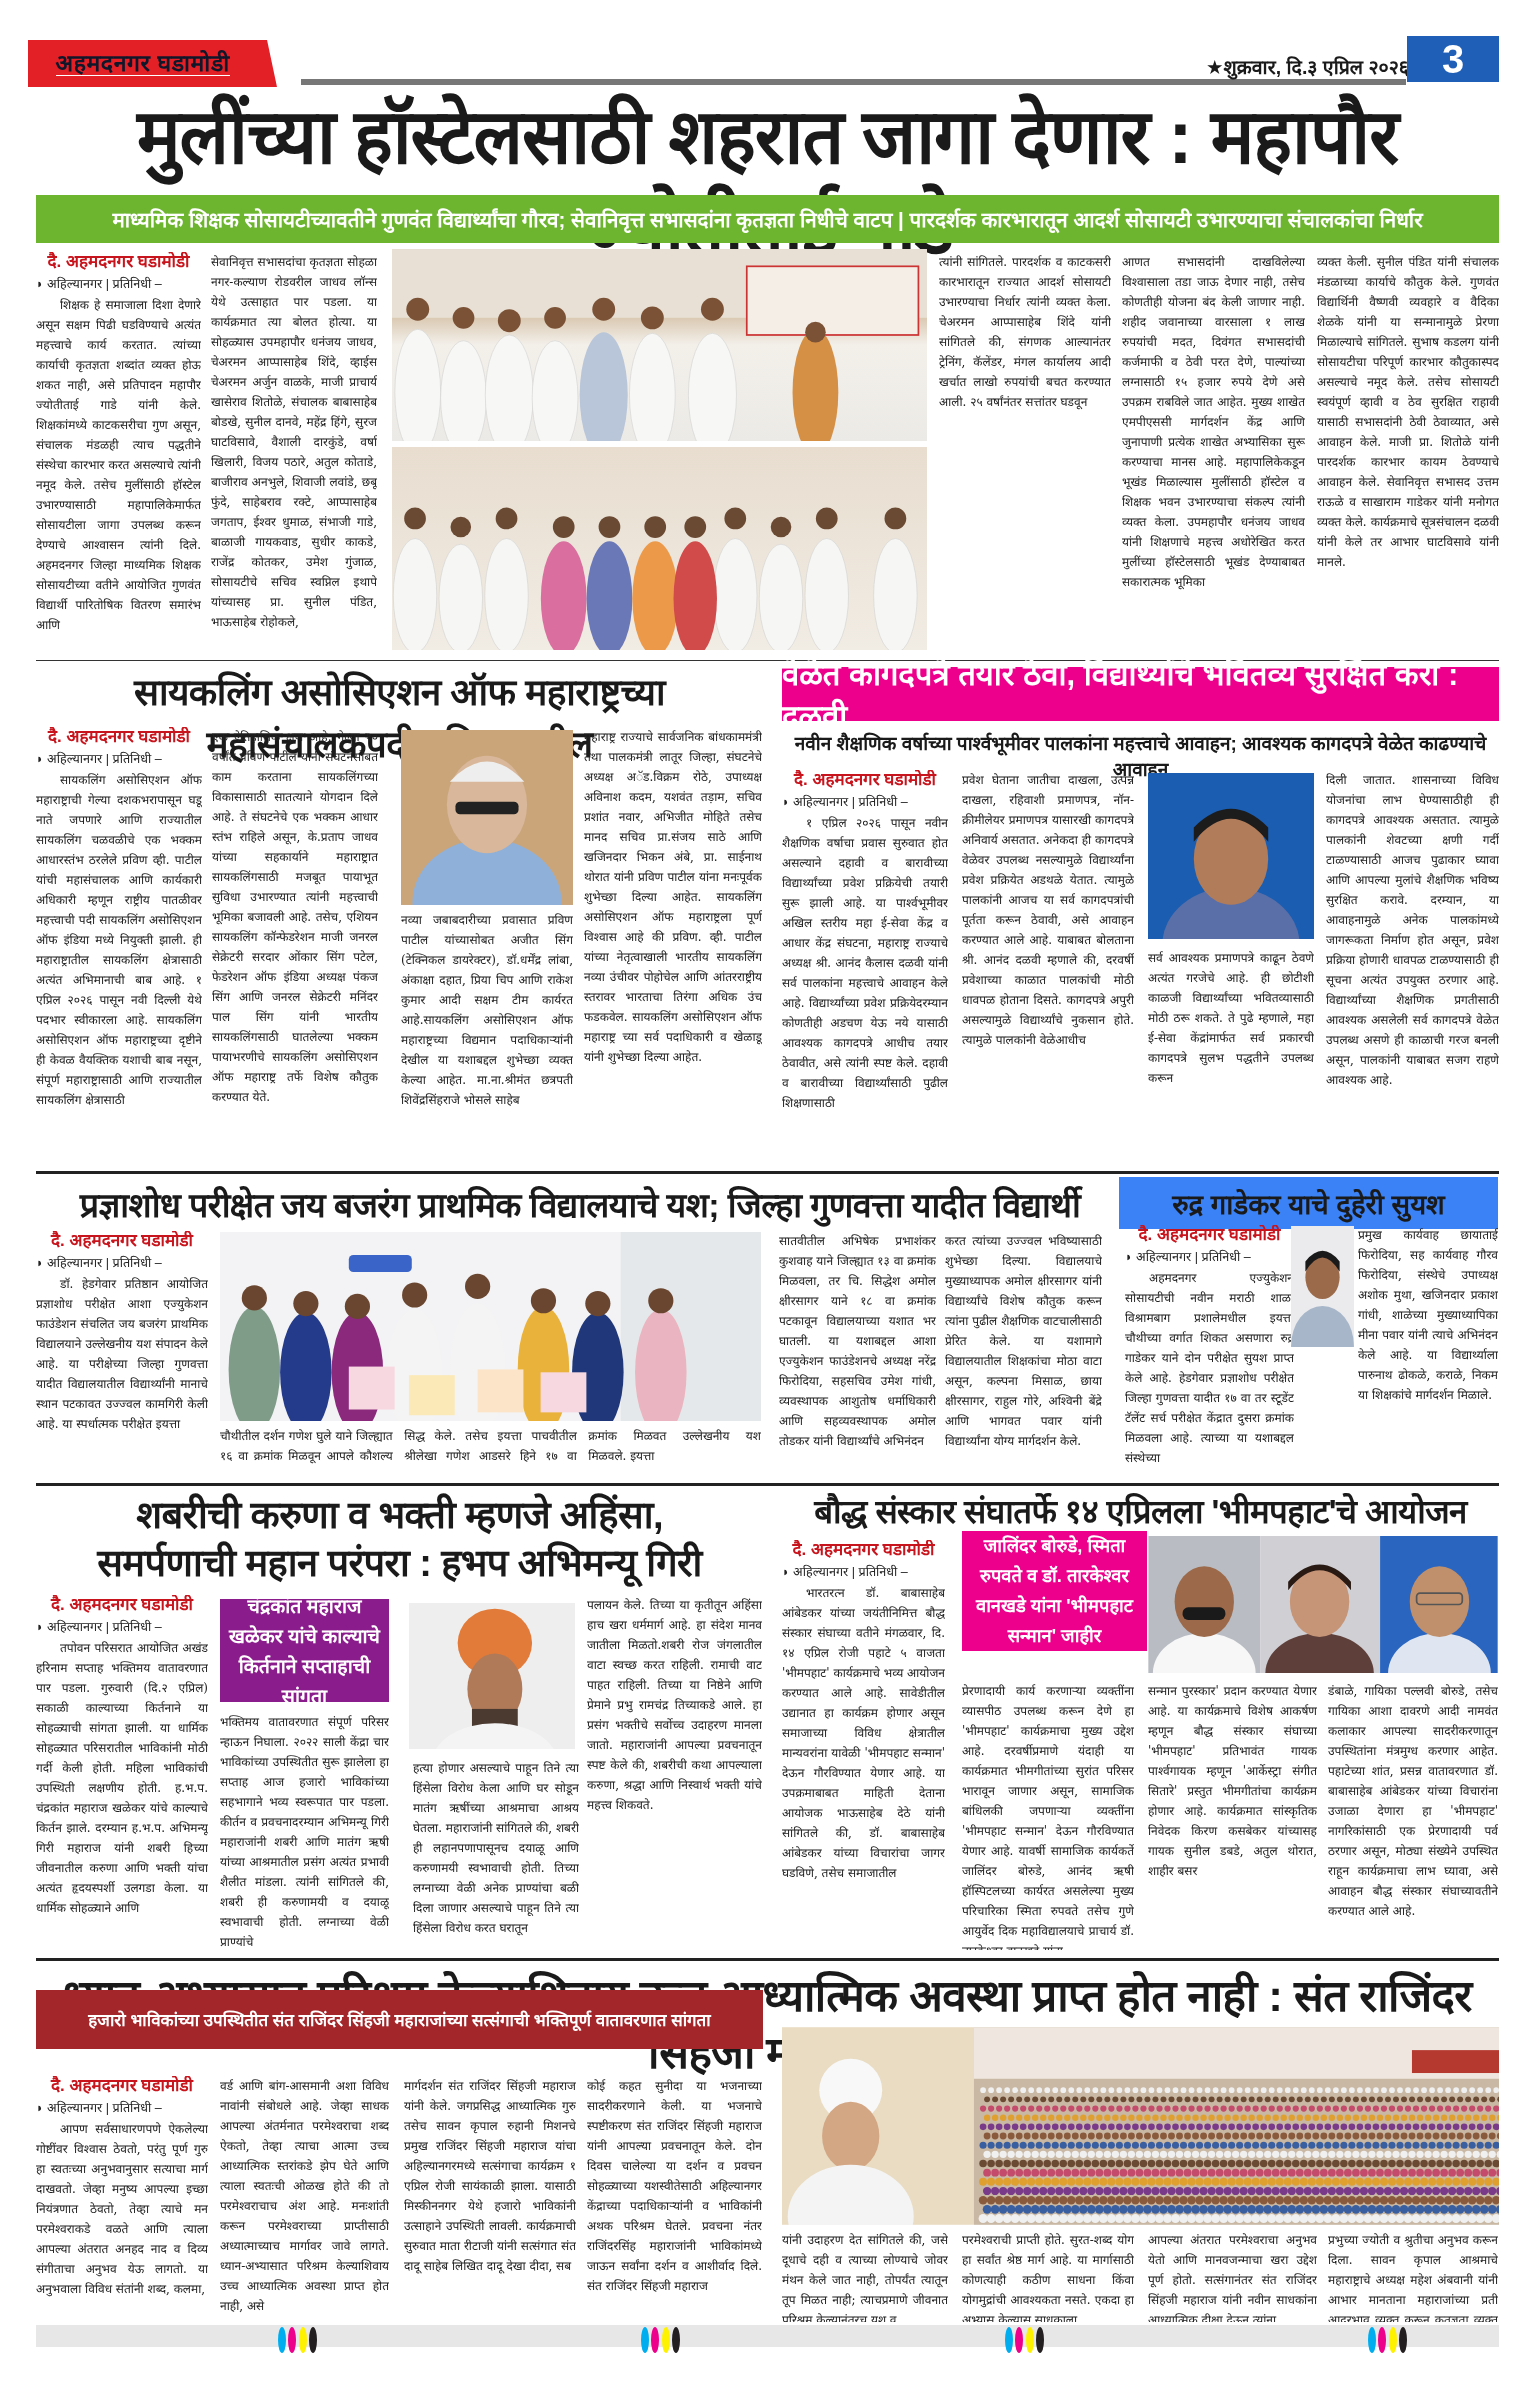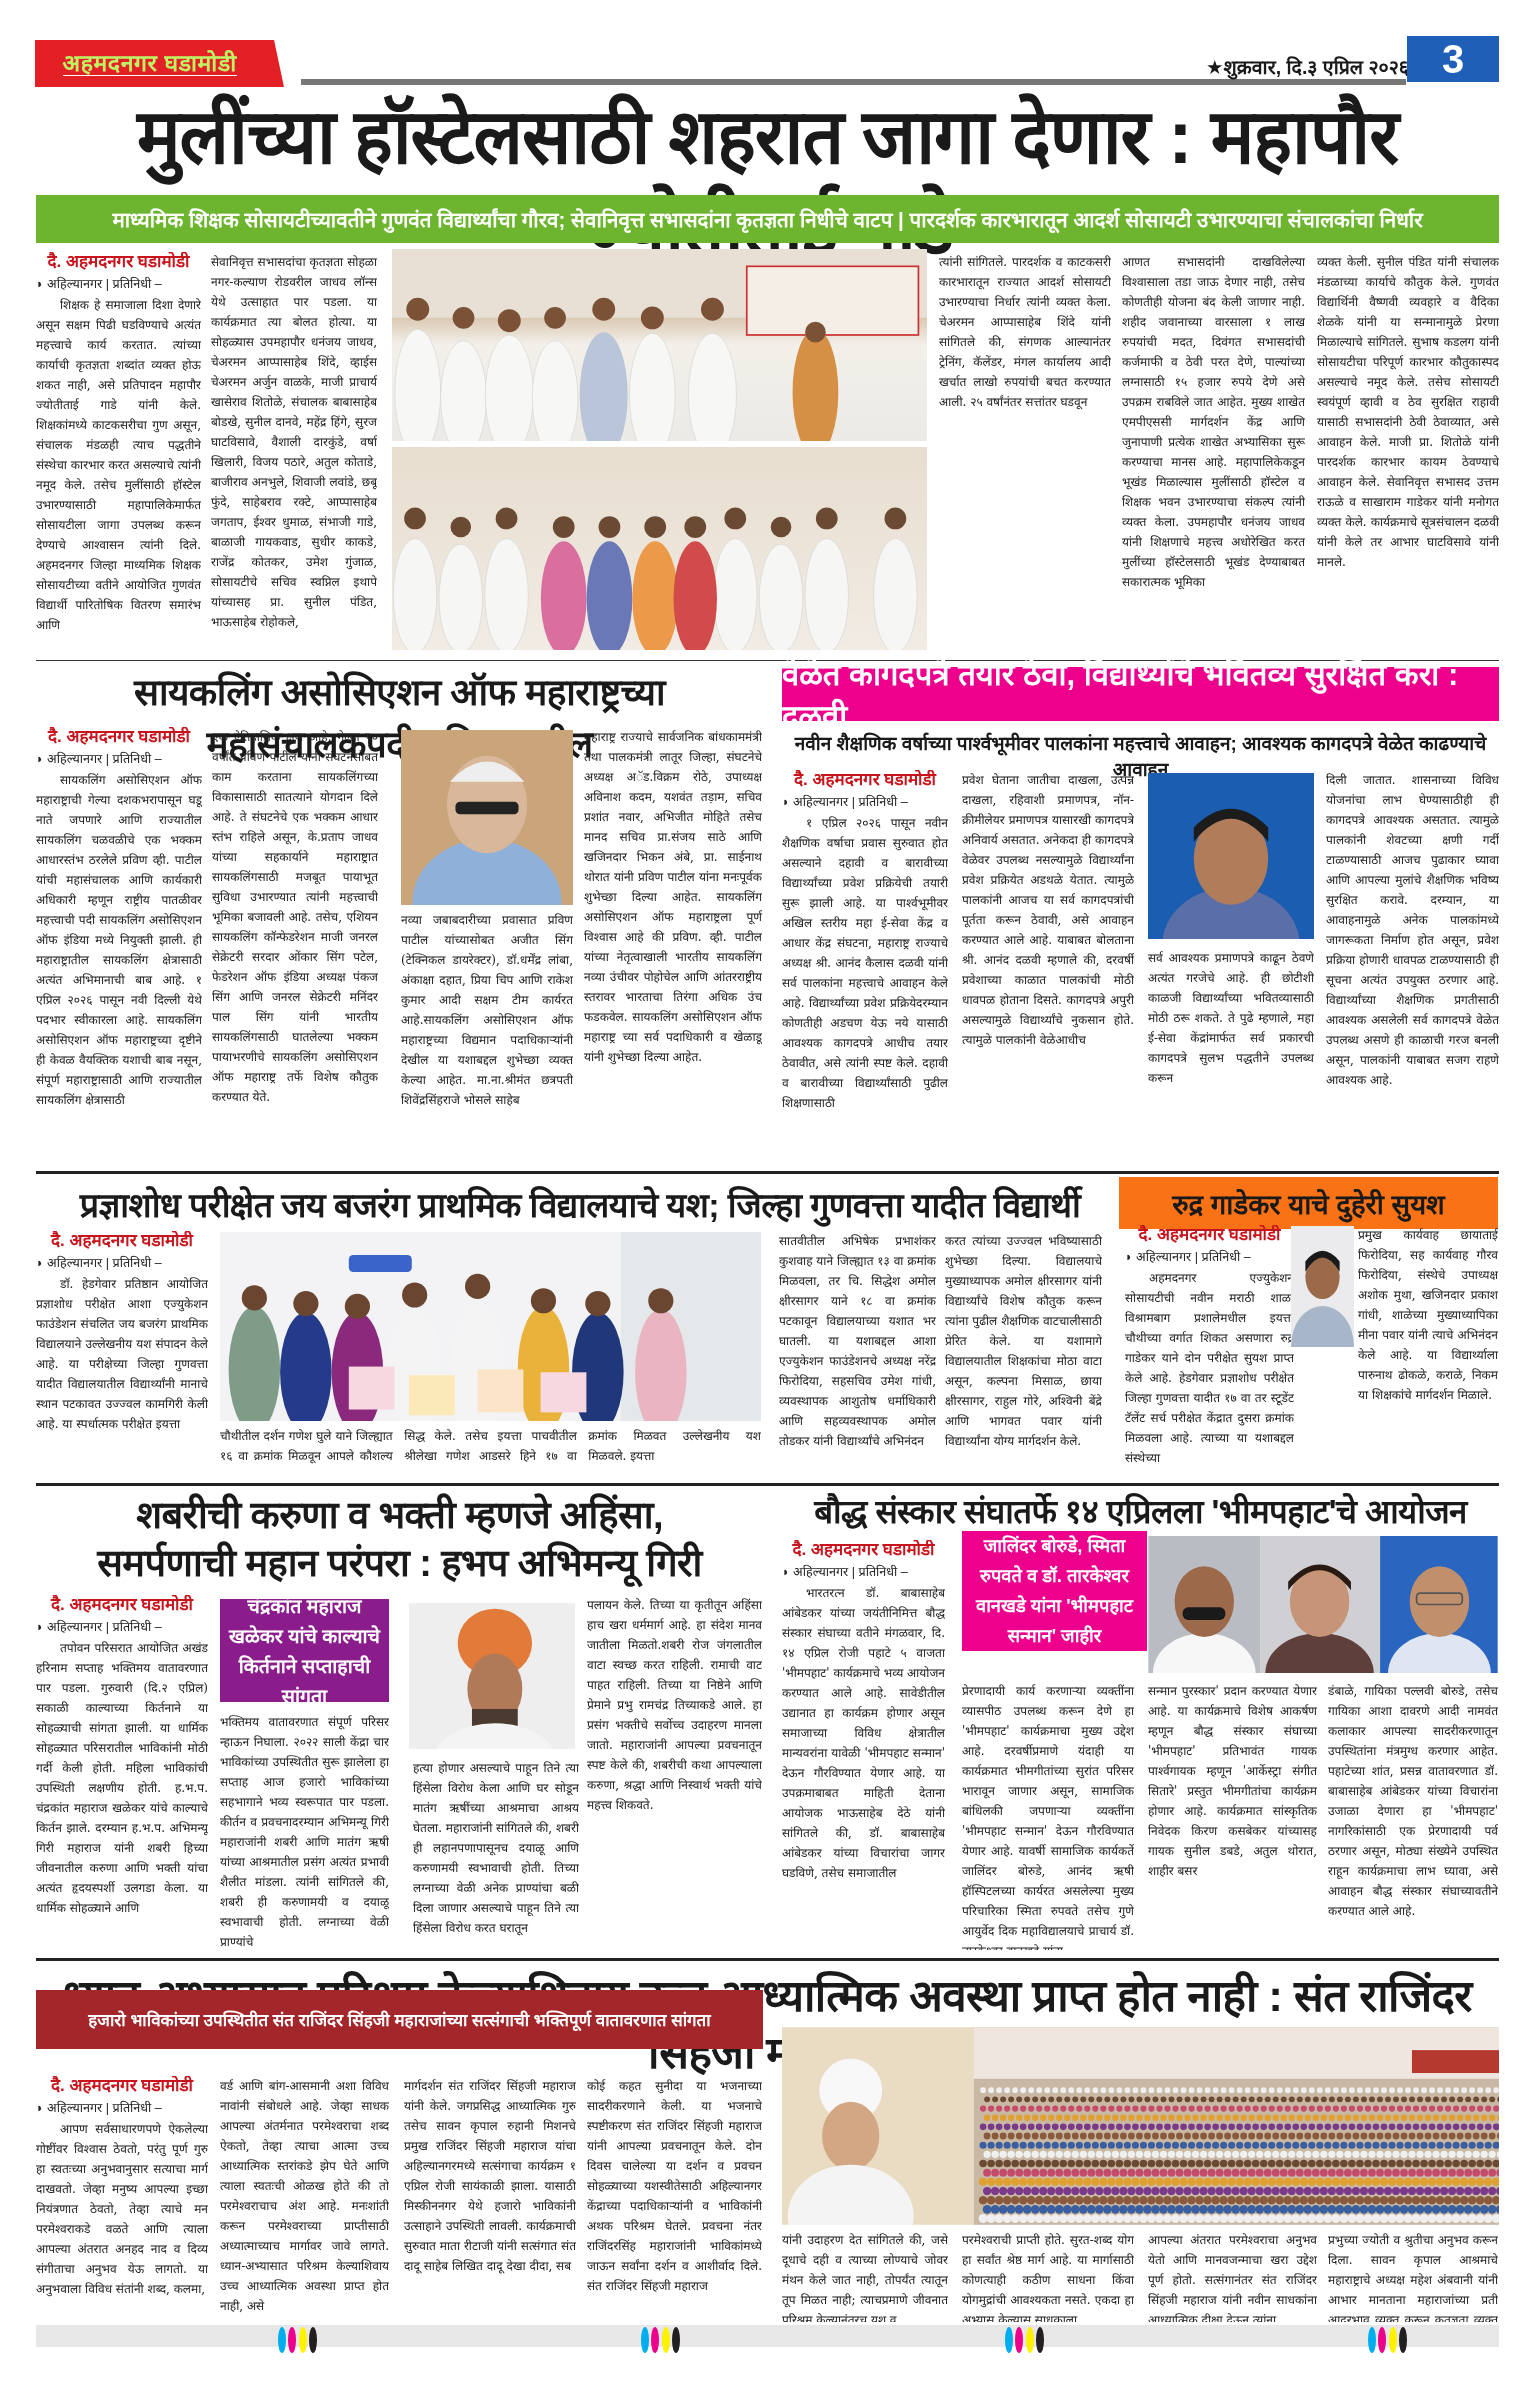--- a/index.html
+++ b/index.html
@@ -1,36 +1,36 @@
 <!DOCTYPE html>
 <html style="font-size:9.2px"><head>
 <meta charset="utf-8">
 <style>
 *{box-sizing:border-box;margin:0;padding:0}
 body{width:1533px;height:2389px;background:#fff;font-family:"Liberation Sans","DejaVu Sans",sans-serif;color:#1a1a1a;position:relative;overflow:hidden}
 .abs{position:absolute}
-.masthead-logo{left:35px;top:40px;width:249px;height:47px;background:#e42027;clip-path:polygon(0 0,96% 0,100% 100%,0 100%);color:#bef264;font-weight:bold;font-size:23px;display:flex;align-items:center;padding-left:27.5px;letter-spacing:0.6px}
+.masthead-logo{left:28px;top:40px;width:249px;height:47px;background:#e42027;clip-path:polygon(0 0,96% 0,100% 100%,0 100%);color:#0f172a;font-weight:bold;font-size:23px;display:flex;align-items:center;padding-left:27.5px;letter-spacing:0.6px}
 .masthead-logo span{border-bottom:1.7px solid #fff;line-height:1}
 .mast-rule{left:301px;top:79px;width:1105px;height:5.7px;background:#777}
 .mast-date{left:1180px;top:53px;width:229px;font-size:19.5px;font-weight:bold;text-align:right}
 .page-num{left:1407px;top:36px;width:92px;height:46px;background:#1f5fb8;color:#fff;font-size:40px;font-weight:bold;display:flex;align-items:center;justify-content:center}
 .head1{left:36px;top:96px;width:1463px;font-size:73px;font-weight:900;line-height:86px;letter-spacing:-1.1px;text-align:center;transform:scaleY(1.05)}
 .greenbar{left:36px;top:195px;width:1463px;height:48px;background:#6db52f;color:#fff;font-size:20.6px;font-weight:bold;display:flex;align-items:center;justify-content:center;padding:0 8px;white-space:nowrap;overflow:hidden}
 .rule{height:3.4px;background:#222}
 .thin{height:1.1px;background:#333}
 .col{font-family:"DejaVu Serif",serif;font-size:12px;line-height:20px;text-align:justify;color:#222;overflow:hidden}
 .brand{color:#c8141c;font-weight:bold;font-size:17px;font-family:"Liberation Sans",sans-serif;text-align:center;display:block;margin-bottom:2.3px}
 .dateline{font-weight:normal;font-size:12.6px;font-family:"Liberation Sans",sans-serif;display:block;margin-bottom:1.1px}
 .dateline::before{content:"◗ ";font-size:12.6px}
 .indent{text-indent:2em}
 .photo{overflow:hidden}
 .hline{font-weight:900;font-size:41px;line-height:52px;text-align:center;letter-spacing:-0.6px}
 .pinkbar{background:#ec008c;color:#fff;font-weight:bold;font-size:34px;display:flex;align-items:center;justify-content:center}
 .sub{font-weight:bold;font-size:20.6px;text-align:center}
-.bluebox{background:#f97316;font-weight:900;font-size:31px;display:flex;align-items:center;justify-content:center}
+.bluebox{background:#3b82f6;font-weight:900;font-size:31px;display:flex;align-items:center;justify-content:center}
 .purplebox{background:#8b1c8c;color:#fff;font-weight:bold;font-size:23px;line-height:37px;text-align:center;display:flex;align-items:center;justify-content:center;padding:5.7px}
 .magbox{background:#ec008c;color:#fff;font-weight:bold;font-size:23px;line-height:37px;text-align:center;display:flex;align-items:center;justify-content:center;padding:5.7px}
 .redbar{background:#a3262b;color:#fff;font-weight:bold;font-size:19.5px;display:flex;align-items:center;justify-content:center;white-space:nowrap;overflow:hidden}
 .reg{display:flex;gap:2.3px}
 .reg i{display:block;width:8px;height:26px;border-radius:50%}
 </style>
 </head>
 <body>
 
 <div class="abs masthead-logo">

